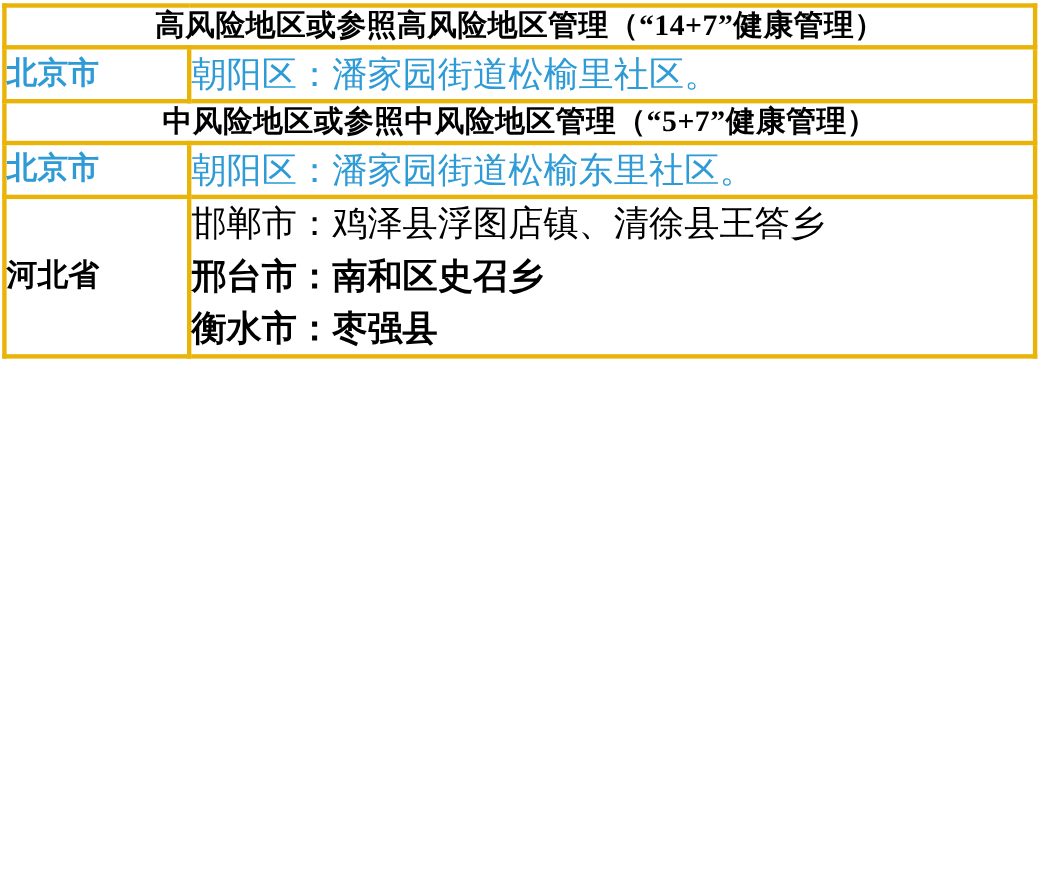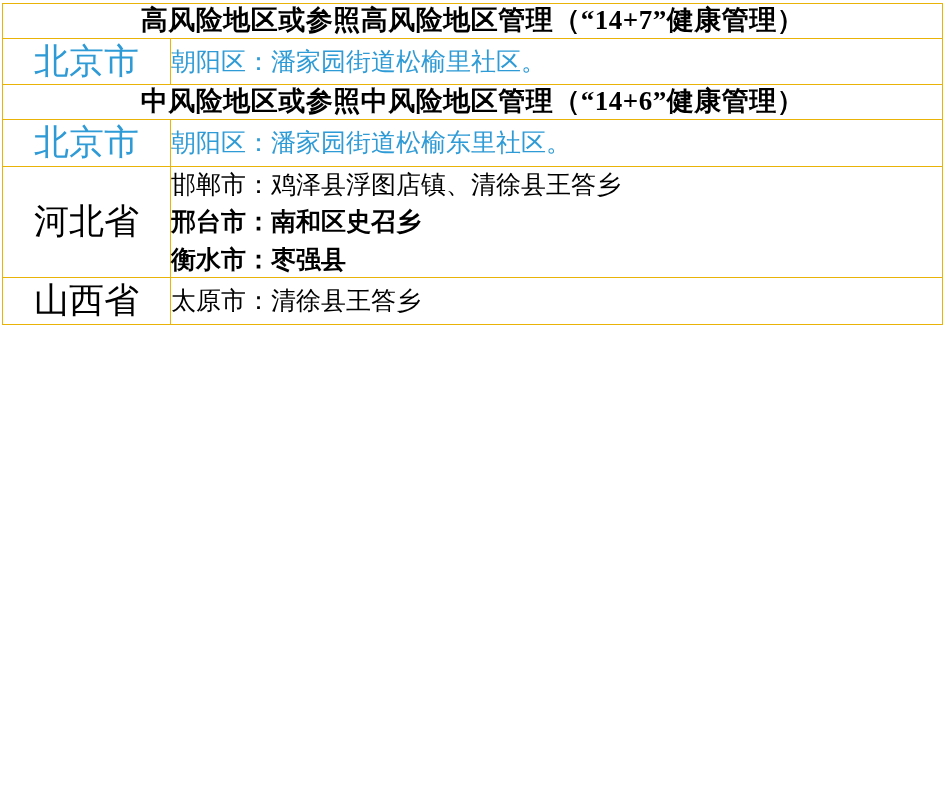--- a/index.html
+++ b/index.html
@@ -20,47 +20,46 @@
     position: relative;
     box-sizing: border-box;
   }
   table.risk-table {
     border-collapse: collapse;
     width: 941px;
     margin: 3px 0 0 2px;
     table-layout: fixed;
   }
   table.risk-table td {
-    border: 1px solid #eab308;
+    border: 4px solid #eab308;
     vertical-align: middle;
     padding: 0;
   }
   .section-header {
     text-align: center;
     font-weight: bold;
     font-size: 27px;
     letter-spacing: 0.5px;
     color: #000000;
     padding: 16px 6px 18px 6px;
     line-height: 1.25;
   }
   .prov-cell {
     width: 168px;
-    text-align: center;
-    font-weight: normal;
-    font-size: 35px;
+    font-weight: bold;
+    font-size: 28px;
     padding: 10px 4px;
     line-height: 1.3;
   }
   .prov-blue {
     color: #2e9bd6;
   }
   .detail-cell {
     padding: 12px 10px 12px 16px;
-    font-size: 25px;
+    font-size: 32px;
     line-height: 1.42;
     text-align: left;
   }
   .detail-blue {
     color: #2e9bd6;
   }
   .detail-line {
     display: block;
     white-space: normal;
   }
@@ -88,41 +87,35 @@
         <td class="prov-cell prov-blue">北京市</td>
         <td class="detail-cell detail-blue">
           <span class="detail-line">朝阳区：潘家园街道松榆里社区。</span>
         </td>
       </tr>
 
 
 
 
       <tr>
-        <td colspan="2" class="section-header">中风险地区或参照中风险地区管理（“14+6”健康管理）</td>
+        <td colspan="2" class="section-header">中风险地区或参照中风险地区管理（“5+7”健康管理）</td>
       </tr>
 
       <tr>
         <td class="prov-cell prov-blue">北京市</td>
         <td class="detail-cell detail-blue">
           <span class="detail-line">朝阳区：潘家园街道松榆东里社区。</span>
         </td>
       </tr>
 
       <tr>
         <td class="prov-cell">河北省</td>
         <td class="detail-cell">
           <span class="detail-line">邯郸市：鸡泽县浮图店镇、清徐县王答乡</span>
           <span class="detail-line">邢台市：南和区史召乡</span>
           <span class="detail-line">衡水市：枣强县</span>
         </td>
       </tr>
 
-      <tr>
-        <td class="prov-cell">山西省</td>
-        <td class="detail-cell">
-          <span class="detail-line">太原市：清徐县王答乡</span>
-        </td>
-      </tr>
 
     </tbody>
   </table>
 </div>
 
 </body></html>

